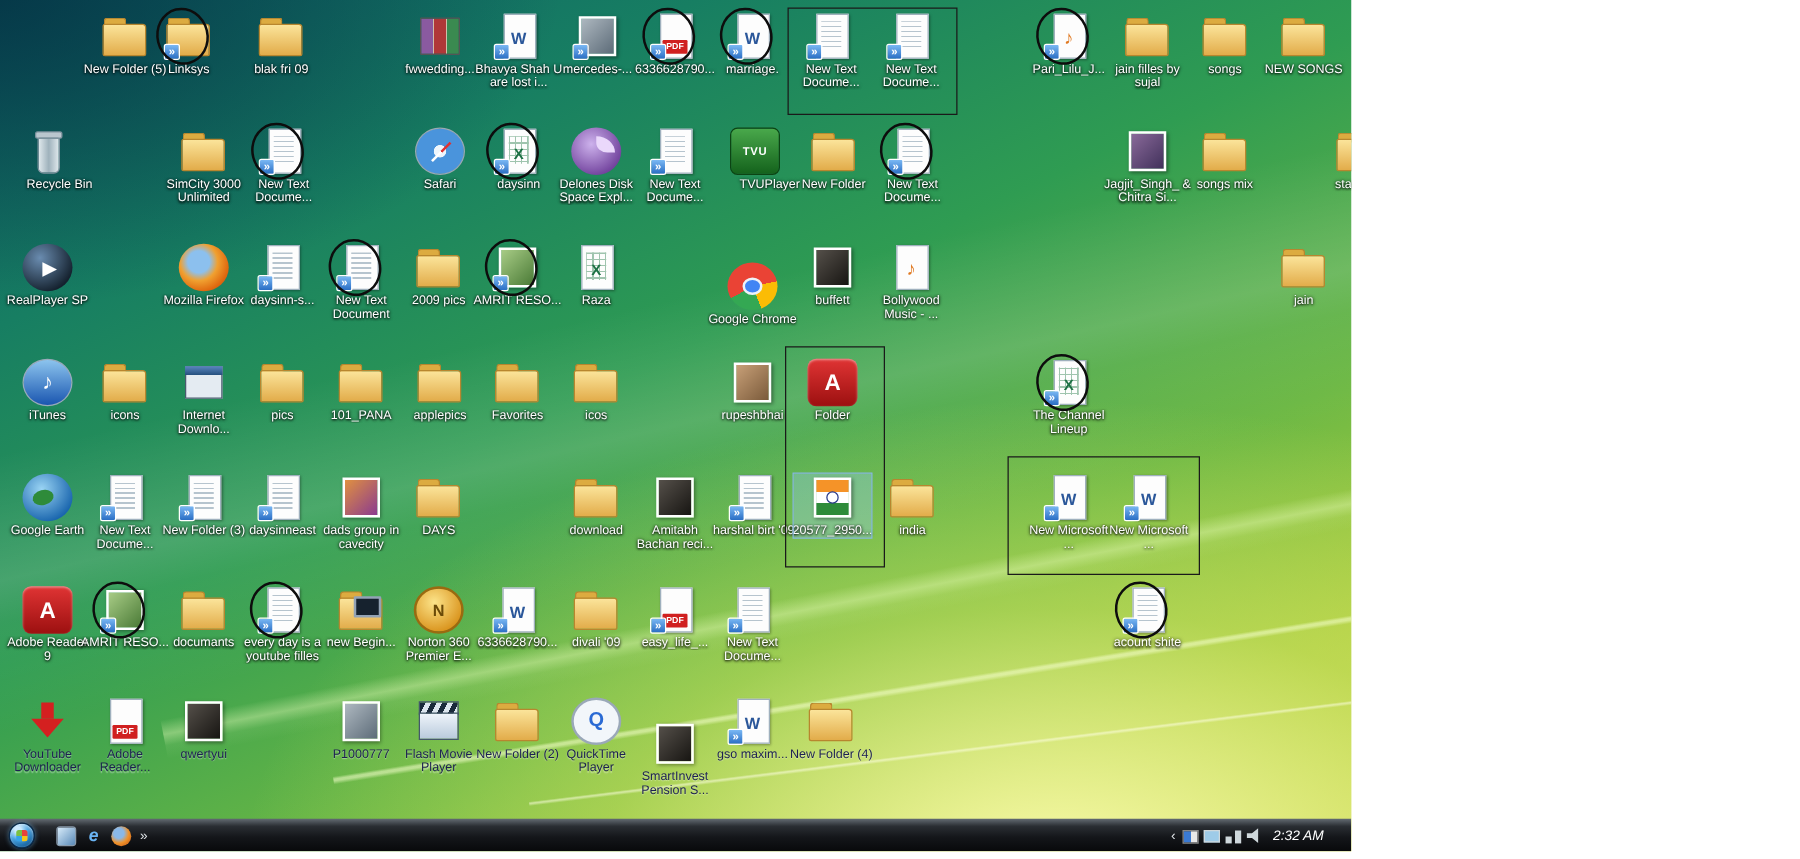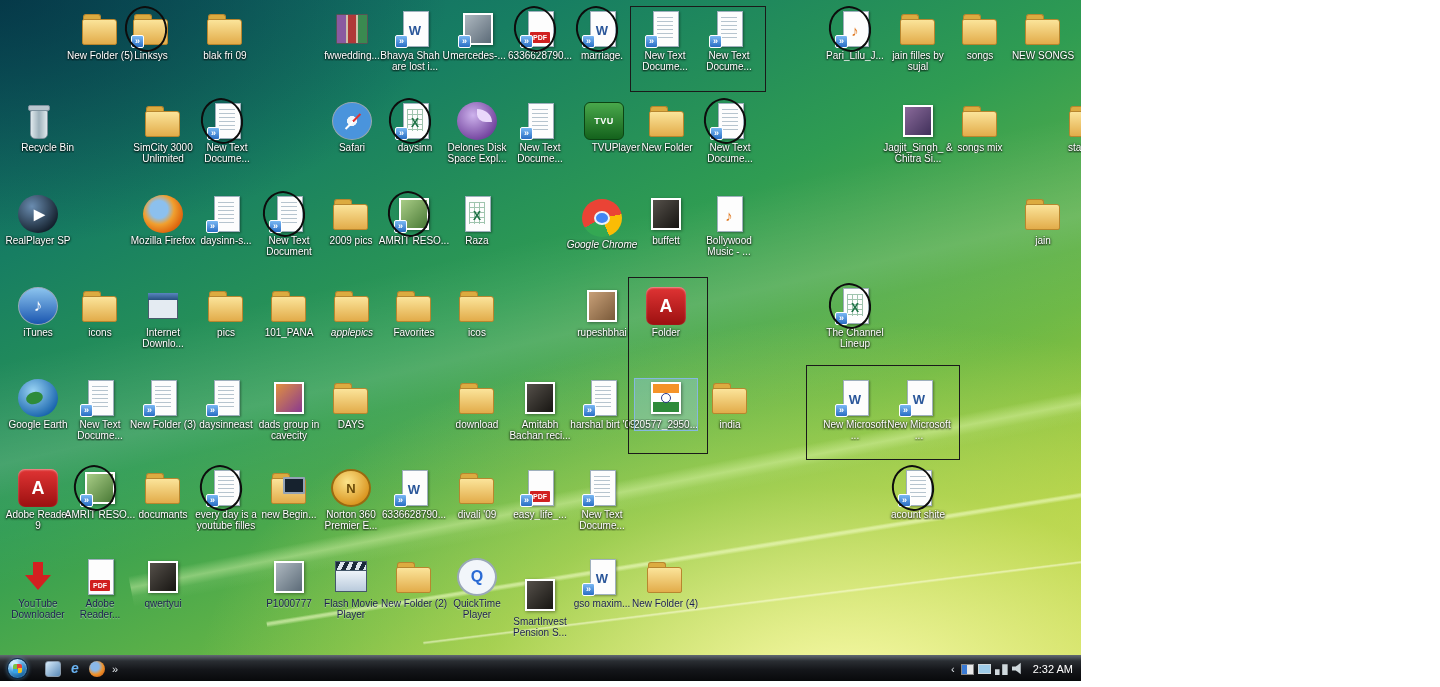--- a/index.html
+++ b/index.html
@@ -144,21 +144,21 @@
   .ql.firefox { background:radial-gradient(circle at 38% 35%, #8ab8e8 0 28%, #f0922a 55%, #b84a10 100%); border-radius:50%; }
   .chevron { color:#dfe4e8; font-size:11px; margin:0 4px; }
   .tb-spacer { flex:1; }
   .tray { display:flex; align-items:center; }
   .tray-icons { display:flex; align-items:center; }
   .tico { width:13px; height:13px; margin:0 2px; display:inline-block; }
   .tico.language { background:linear-gradient(90deg,#3a7ad4 50%, #e8e8e8 50%); border:1px solid #888; height:11px; margin-top:1px; }
   .tico.display { border:1px solid #cfd8dc; background:#9ecbe8; height:10px; margin-top:1px; }
   .tico.network { background:#cfd8dc; clip-path:polygon(0 100%,0 55%,38% 55%,38% 100%,58% 100%,58% 18%,100% 18%,100% 100%); }
   .tico.volume { background:#cfd8dc; clip-path:polygon(0 35%,32% 35%,70% 5%,70% 95%,32% 65%,0 65%); }
-  .clock { color:#fff; font-size:11px; margin:0 8px 0 6px; white-space:nowrap; }
+  .clock { color:#fff; font-size:11px; margin:0 22px 0 6px; white-space:nowrap;font-style:italic; }
 </style>
 </head>
 <body>
 
 <div class="screen">
   <div class="desktop">
     <div class="streak a"></div>
     <div class="streak b"></div>
     <div class="streak c"></div>
     <div class="streak d"></div>
@@ -385,21 +385,21 @@
           <span class="badge">»</span>
           <div class="label">AMRIT RESO...</div>
           <span class="ann-circle"></span>
         </div>
         <div class="icon" style="left: 446px; top: 195px;">
           <div class="glyph excel-doc">
             <b>X</b>
           </div>
           <div class="label">Raza</div>
         </div>
-        <div class="icon" style="left: 571px; top: 199px; font-style: italic;">
+        <div class="icon" style="left: 571px; top: 210px;">
           <div class="glyph chrome">
             <b></b>
           </div>
           <div class="label">Google Chrome</div>
         </div>
         <div class="icon" style="left: 635px; top: 195px;">
           <div class="glyph image dark">
             <b></b>
           </div>
           <div class="label">buffett</div>
@@ -439,21 +439,21 @@
             <b></b>
           </div>
           <div class="label">pics</div>
         </div>
         <div class="icon" style="left: 258px; top: 287px;">
           <div class="glyph folder">
             <b></b>
           </div>
           <div class="label">101_PANA</div>
         </div>
-        <div class="icon" style="left: 321px; top: 287px; font-style: italic;">
+        <div class="icon" style="left: 321px; top: 287px;">
           <div class="glyph folder">
             <b></b>
           </div>
           <div class="label">applepics</div>
         </div>
         <div class="icon" style="left: 383px; top: 287px;">
           <div class="glyph folder">
             <b></b>
           </div>
           <div class="label">Favorites</div>

